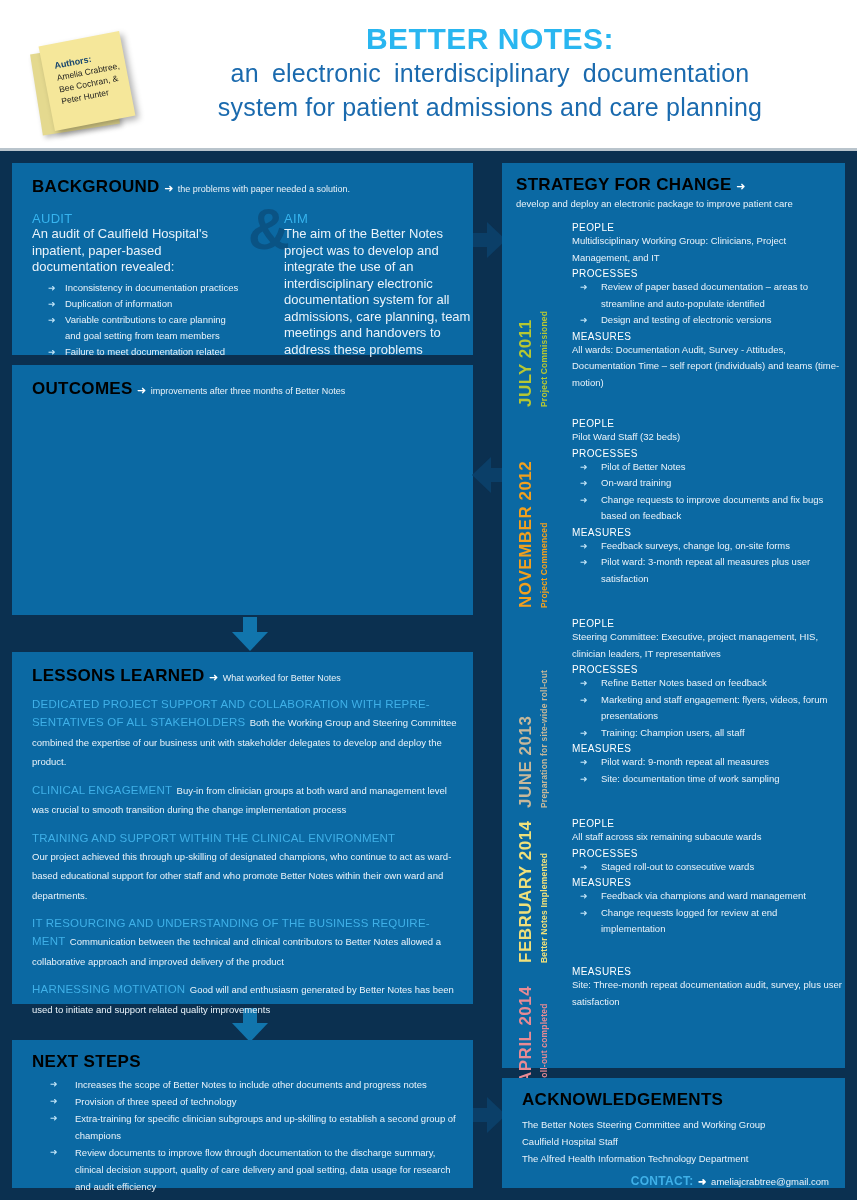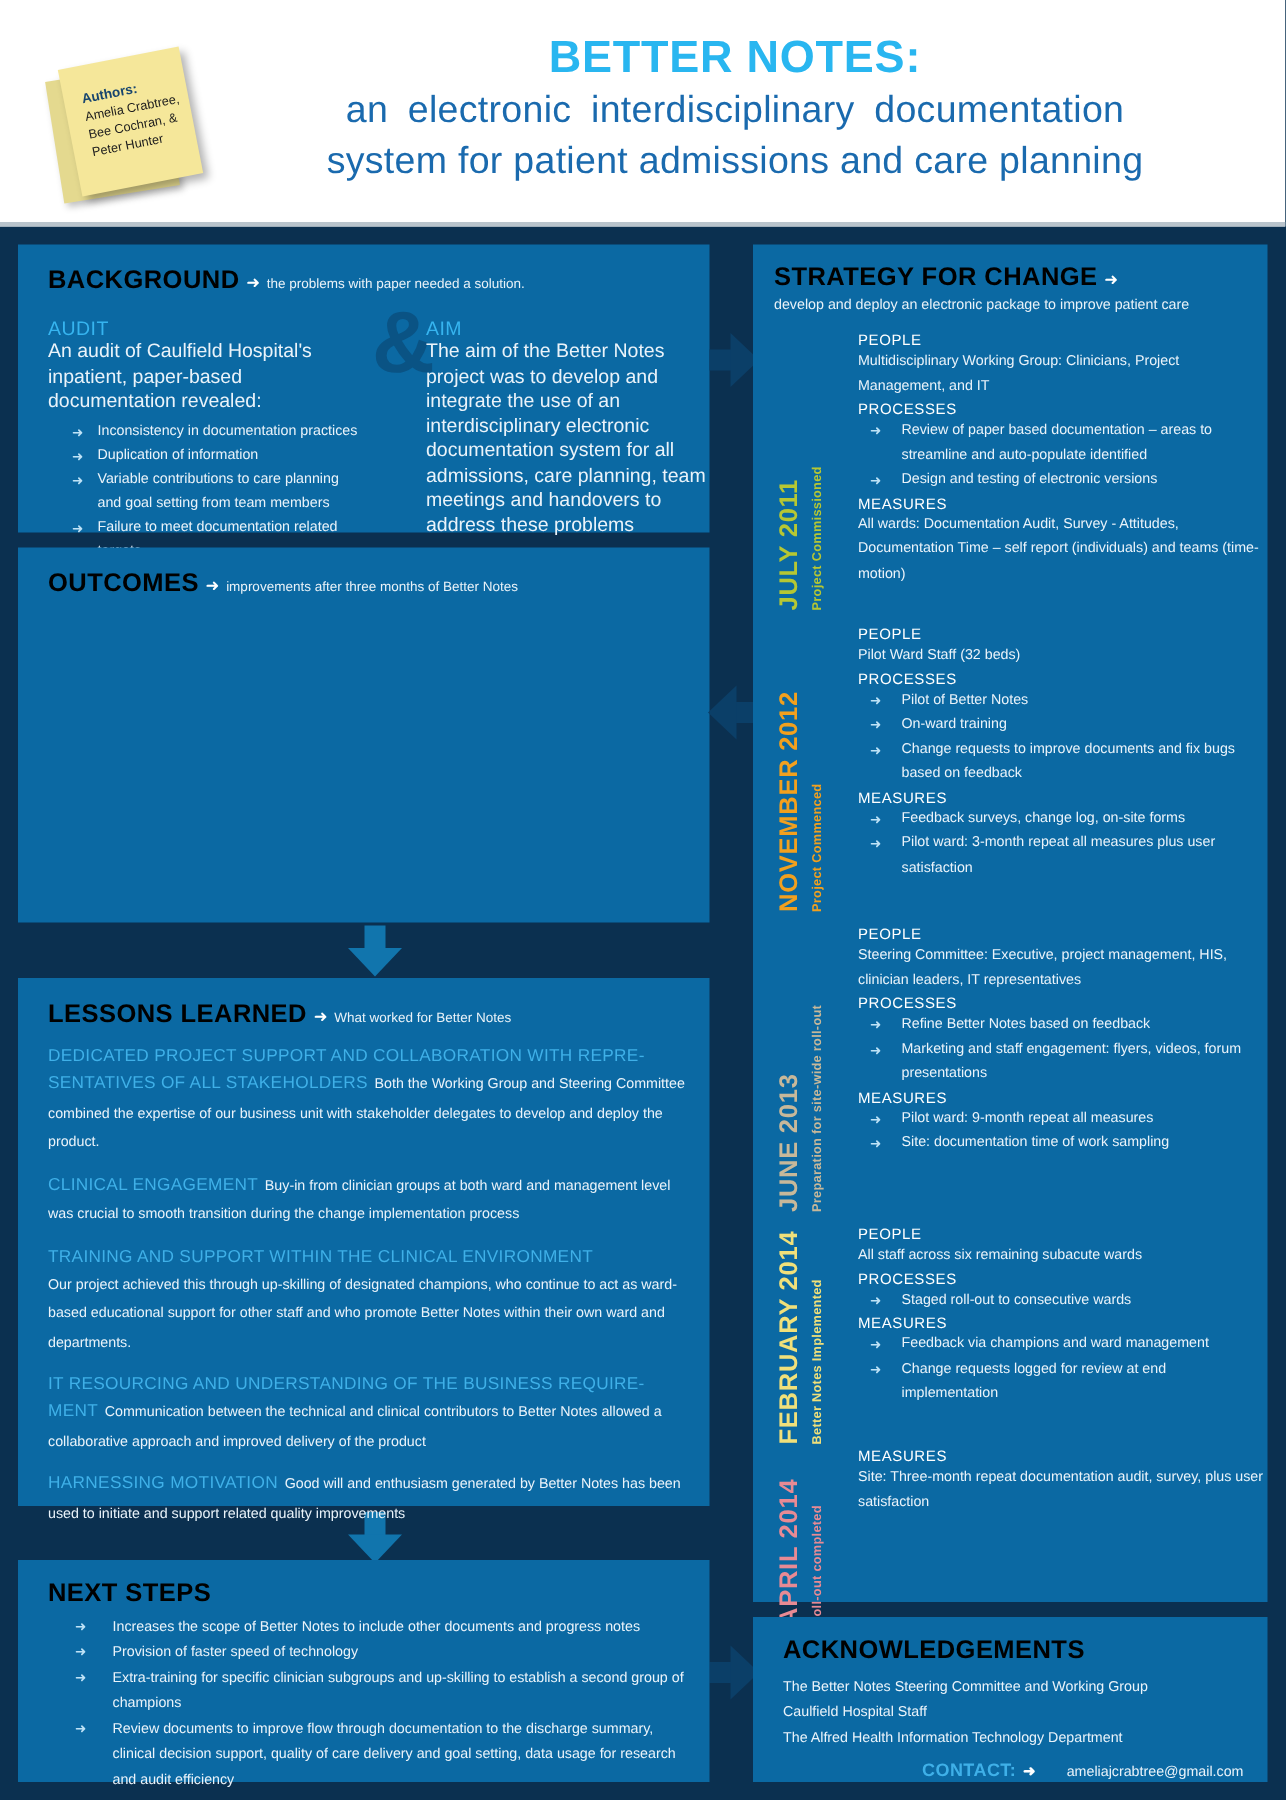--- a/index.html
+++ b/index.html
@@ -148,21 +148,21 @@
   .tl-body ul.bl { margin-left: 8px; }
   .tl-body ul.bl li { line-height: 16.5px; padding-left: 21px; }
 
   
   #ack-panel { left: 502px; top: 1078px; width: 343px; height: 110px; }
   #ack-head { position: absolute; left: 20px; top: 12px; font-size: 17px; }
   .ack-line { color: #eaf3fa; font-size: 9.5px; line-height: 17px; }
   #ack-lines { position: absolute; left: 20px; top: 38px; }
   #ack-contact { position: absolute; right: 16px; top: 93px; white-space: nowrap; }
   .contact-lbl { color: #3fb0e8; font-size: 12px; font-weight: bold; letter-spacing: .3px; }
-  .contact-val { color: #eaf3fa; font-size: 9.5px; margin-left: 16px; }
+  .contact-val { color: #eaf3fa; font-size: 9.5px; }
 </style>
 </head>
 <body>
 
 <div id="poster">
 
   <div class="header">
     <div class="note-shadow"></div>
     <div class="note">
       <div class="note-inner">
@@ -265,21 +265,21 @@
       </div>
     </div>
   </div>
 
   <div class="panel" id="next-panel">
     <div id="next-head">
       <span class="sec-head">NEXT STEPS</span>
     </div>
     <ul class="bl">
       <li>Increases the scope of Better Notes to include other documents and progress notes</li>
-      <li>Provision of faster speed of technology</li>
+      <li>Provision of three speed of technology</li>
       <li>Extra-training for specific clinician subgroups and up-skilling to establish a second group of champions</li>
       <li>Review documents to improve flow through documentation to the discharge summary, clinical decision support, quality of care delivery and goal setting, data usage for research and audit efficiency</li>
     </ul>
   </div>
 
   <div class="panel" id="strat-panel">
     <div id="strat-head">
       <span class="sec-head">STRATEGY FOR CHANGE</span>
       <span class="arrow-glyph">➜</span>
     </div>
@@ -324,20 +324,21 @@
     <div class="tl" style="top:455px;height:196px;">
       <div class="tl-date" style="height:190px;color:#c7b89a;">JUNE 2013</div>
       <div class="tl-cap" style="height:190px;color:#c7b89a;">Preparation for site-wide roll-out</div>
       <div class="tl-body">
         <div class="tl-lbl">PEOPLE</div>
         <div class="tl-p">Steering Committee: Executive, project management, HIS, clinician leaders, IT representatives</div>
         <div class="tl-lbl">PROCESSES</div>
         <ul class="bl">
           <li>Refine Better Notes based on feedback</li>
           <li>Marketing and staff engagement: flyers, videos, forum presentations</li>
+          <li>Training: Champion users, all staff</li>
         </ul>
         <div class="tl-lbl">MEASURES</div>
         <ul class="bl">
           <li>Pilot ward: 9-month repeat all measures</li>
           <li>Site: documentation time of work sampling</li>
         </ul>
       </div>
     </div>
 
     <div class="tl" style="top:655px;height:150px;">

